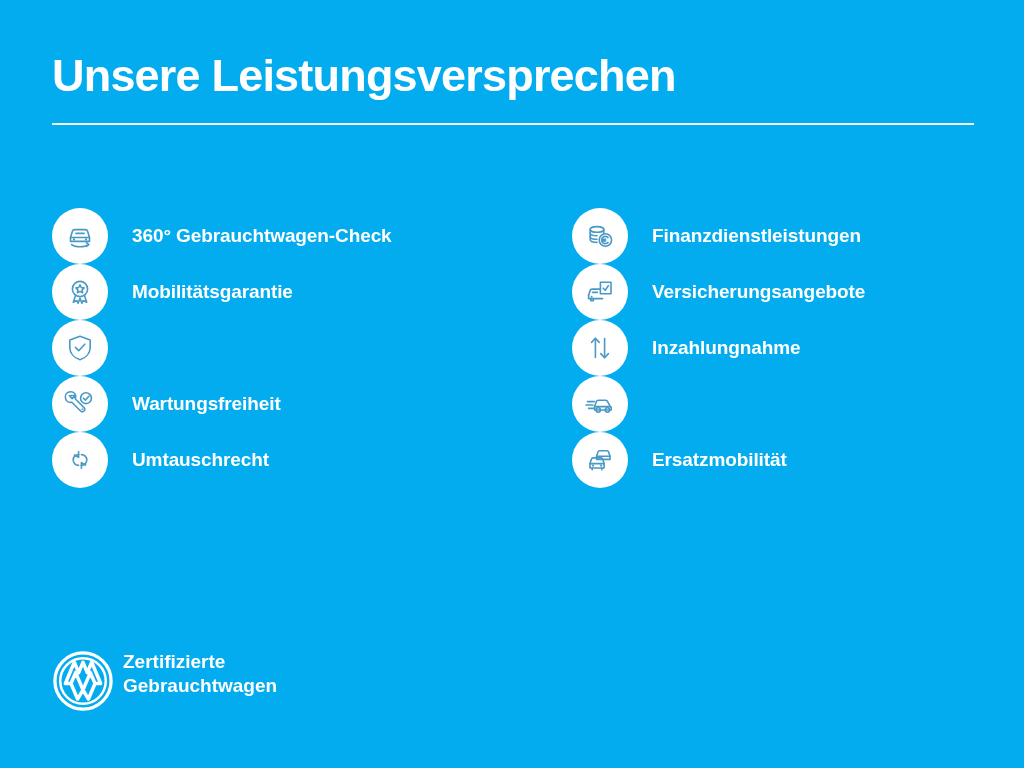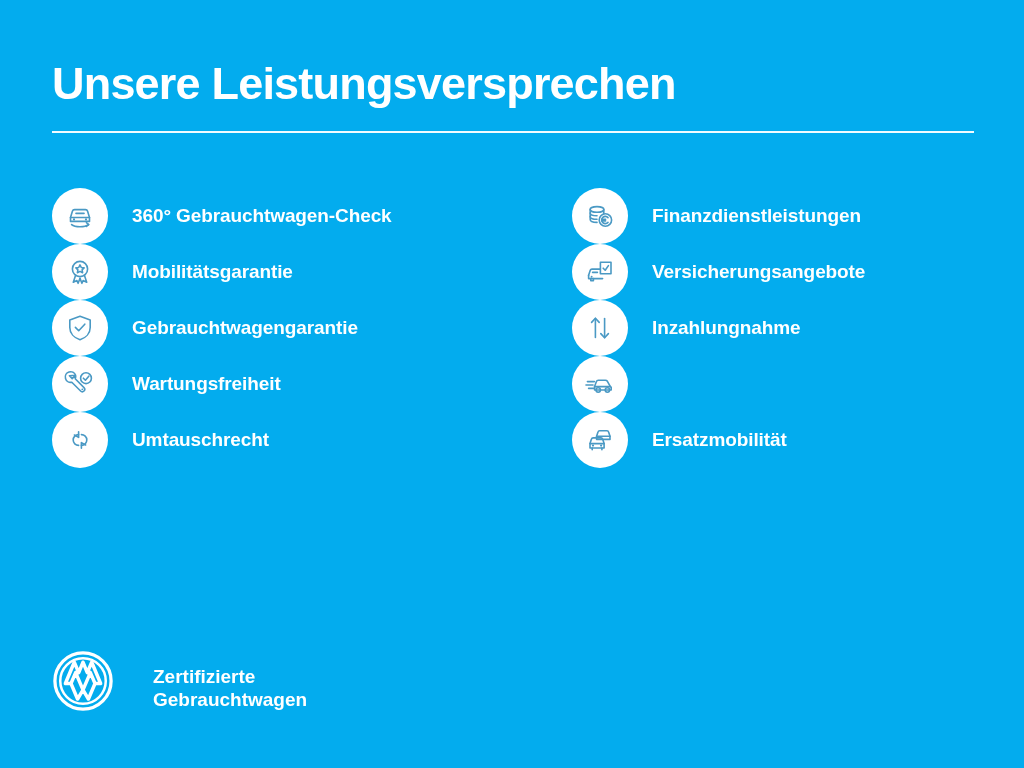--- a/index.html
+++ b/index.html
@@ -22,21 +22,21 @@
     position:relative;
     width:1024px;
     height:768px;
     background:#03ACEE;
   }
 
   
   .header {
     position:absolute;
     left:52px;
-    top:60px;
+    top:52px;
     width:922px;
   }
 
   .page-title {
     font-size:45px;
     font-weight:bold;
     letter-spacing:-0.8px;
     line-height:1.05;
     color:#ffffff;
     white-space:nowrap;
@@ -47,21 +47,21 @@
     width:922px;
     height:2px;
     background:#ffffff;
     opacity:0.95;
   }
 
   
   .promise-grid {
     position:absolute;
     left:52px;
-    top:188px;
+    top:208px;
     width:922px;
     display:grid;
     grid-template-columns:520px 402px;
     grid-auto-rows:77.5px;
     text-align:center;
   }
 
   .promise-col {
     display:flex;
     flex-direction:column;
@@ -111,22 +111,22 @@
     letter-spacing:-0.1px;
     white-space:nowrap;
   }
 
   
   .brand {
     position:absolute;
     left:52px;
     top:650px;
     display:flex;
-    align-items:flex-end;
-    gap:39px;
+    align-items:flex-start;
+    gap:9px;
   }
 
   .brand-logo {
     width:62px;
     height:62px;
     flex:0 0 auto;
   }
 
   .brand-logo svg { display:block; width:62px; height:62px; }
 
@@ -179,21 +179,20 @@
         <span class="promise-label">Mobilitätsgarantie</span>
       </div>
 
       <div class="promise-item">
         <span class="promise-icon">
           <svg viewBox="0 0 34 34">
             <path d="M17 5.2 L27.2 9 L27.2 16.4 C27.2 22.3 22.8 26.9 17 28.8 C11.2 26.9 6.8 22.3 6.8 16.4 L6.8 9 Z"></path>
             <path d="M12.4 16.4 L15.7 19.7 L21.8 13.2"></path>
           </svg>
         </span>
-        <span class="promise-label">Gebrauchtwagengarantie</span>
       </div>
 
       <div class="promise-item">
         <span class="promise-icon">
           <svg viewBox="0 0 34 34">
             <path d="M12.6 8.2 A5.3 5.3 0 1 0 8.8 15.2 L17.6 24 A2.4 2.4 0 1 0 21 20.6 L12.2 11.8 A5.3 5.3 0 0 0 12.6 8.2 L9.2 11.6 L6.4 8.8 Z"></path>
             <circle cx="23" cy="11.2" r="5.4"></circle>
             <path d="M20.4 11.2 L22.4 13.2 L25.8 9.2"></path>
             <circle class="solid" cx="19.3" cy="22.3" r="0.9"></circle>
           </svg>

